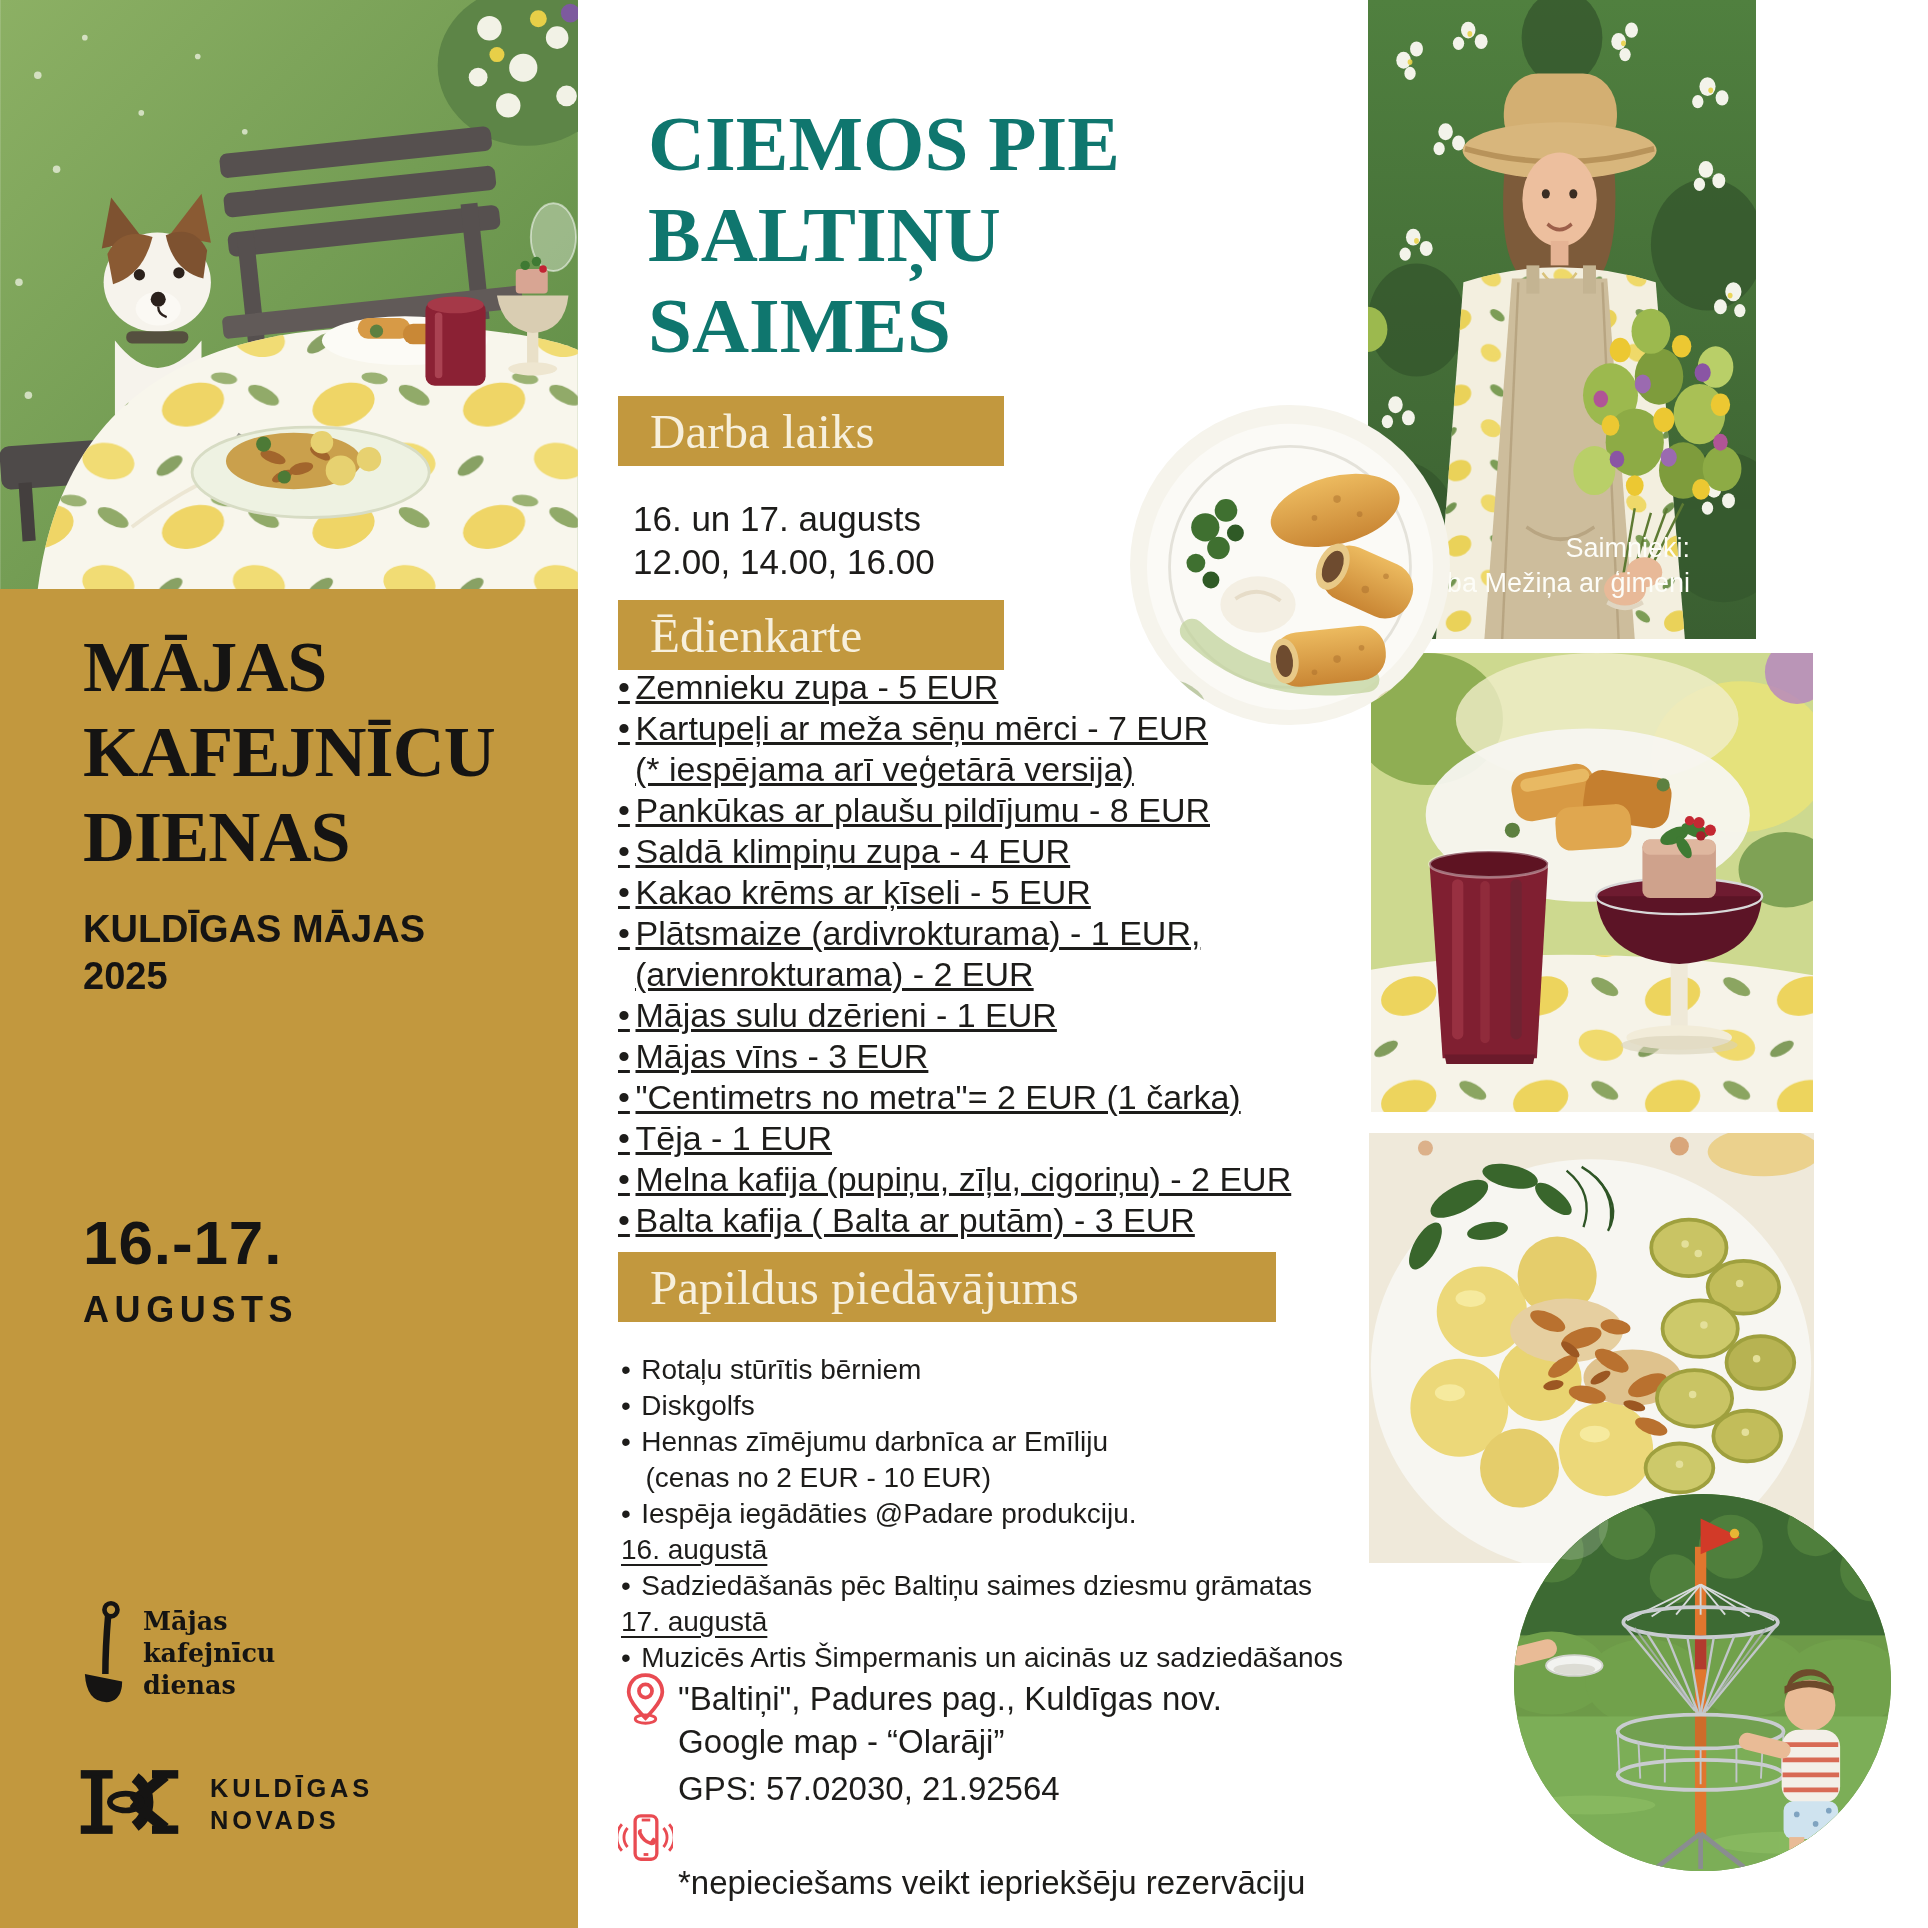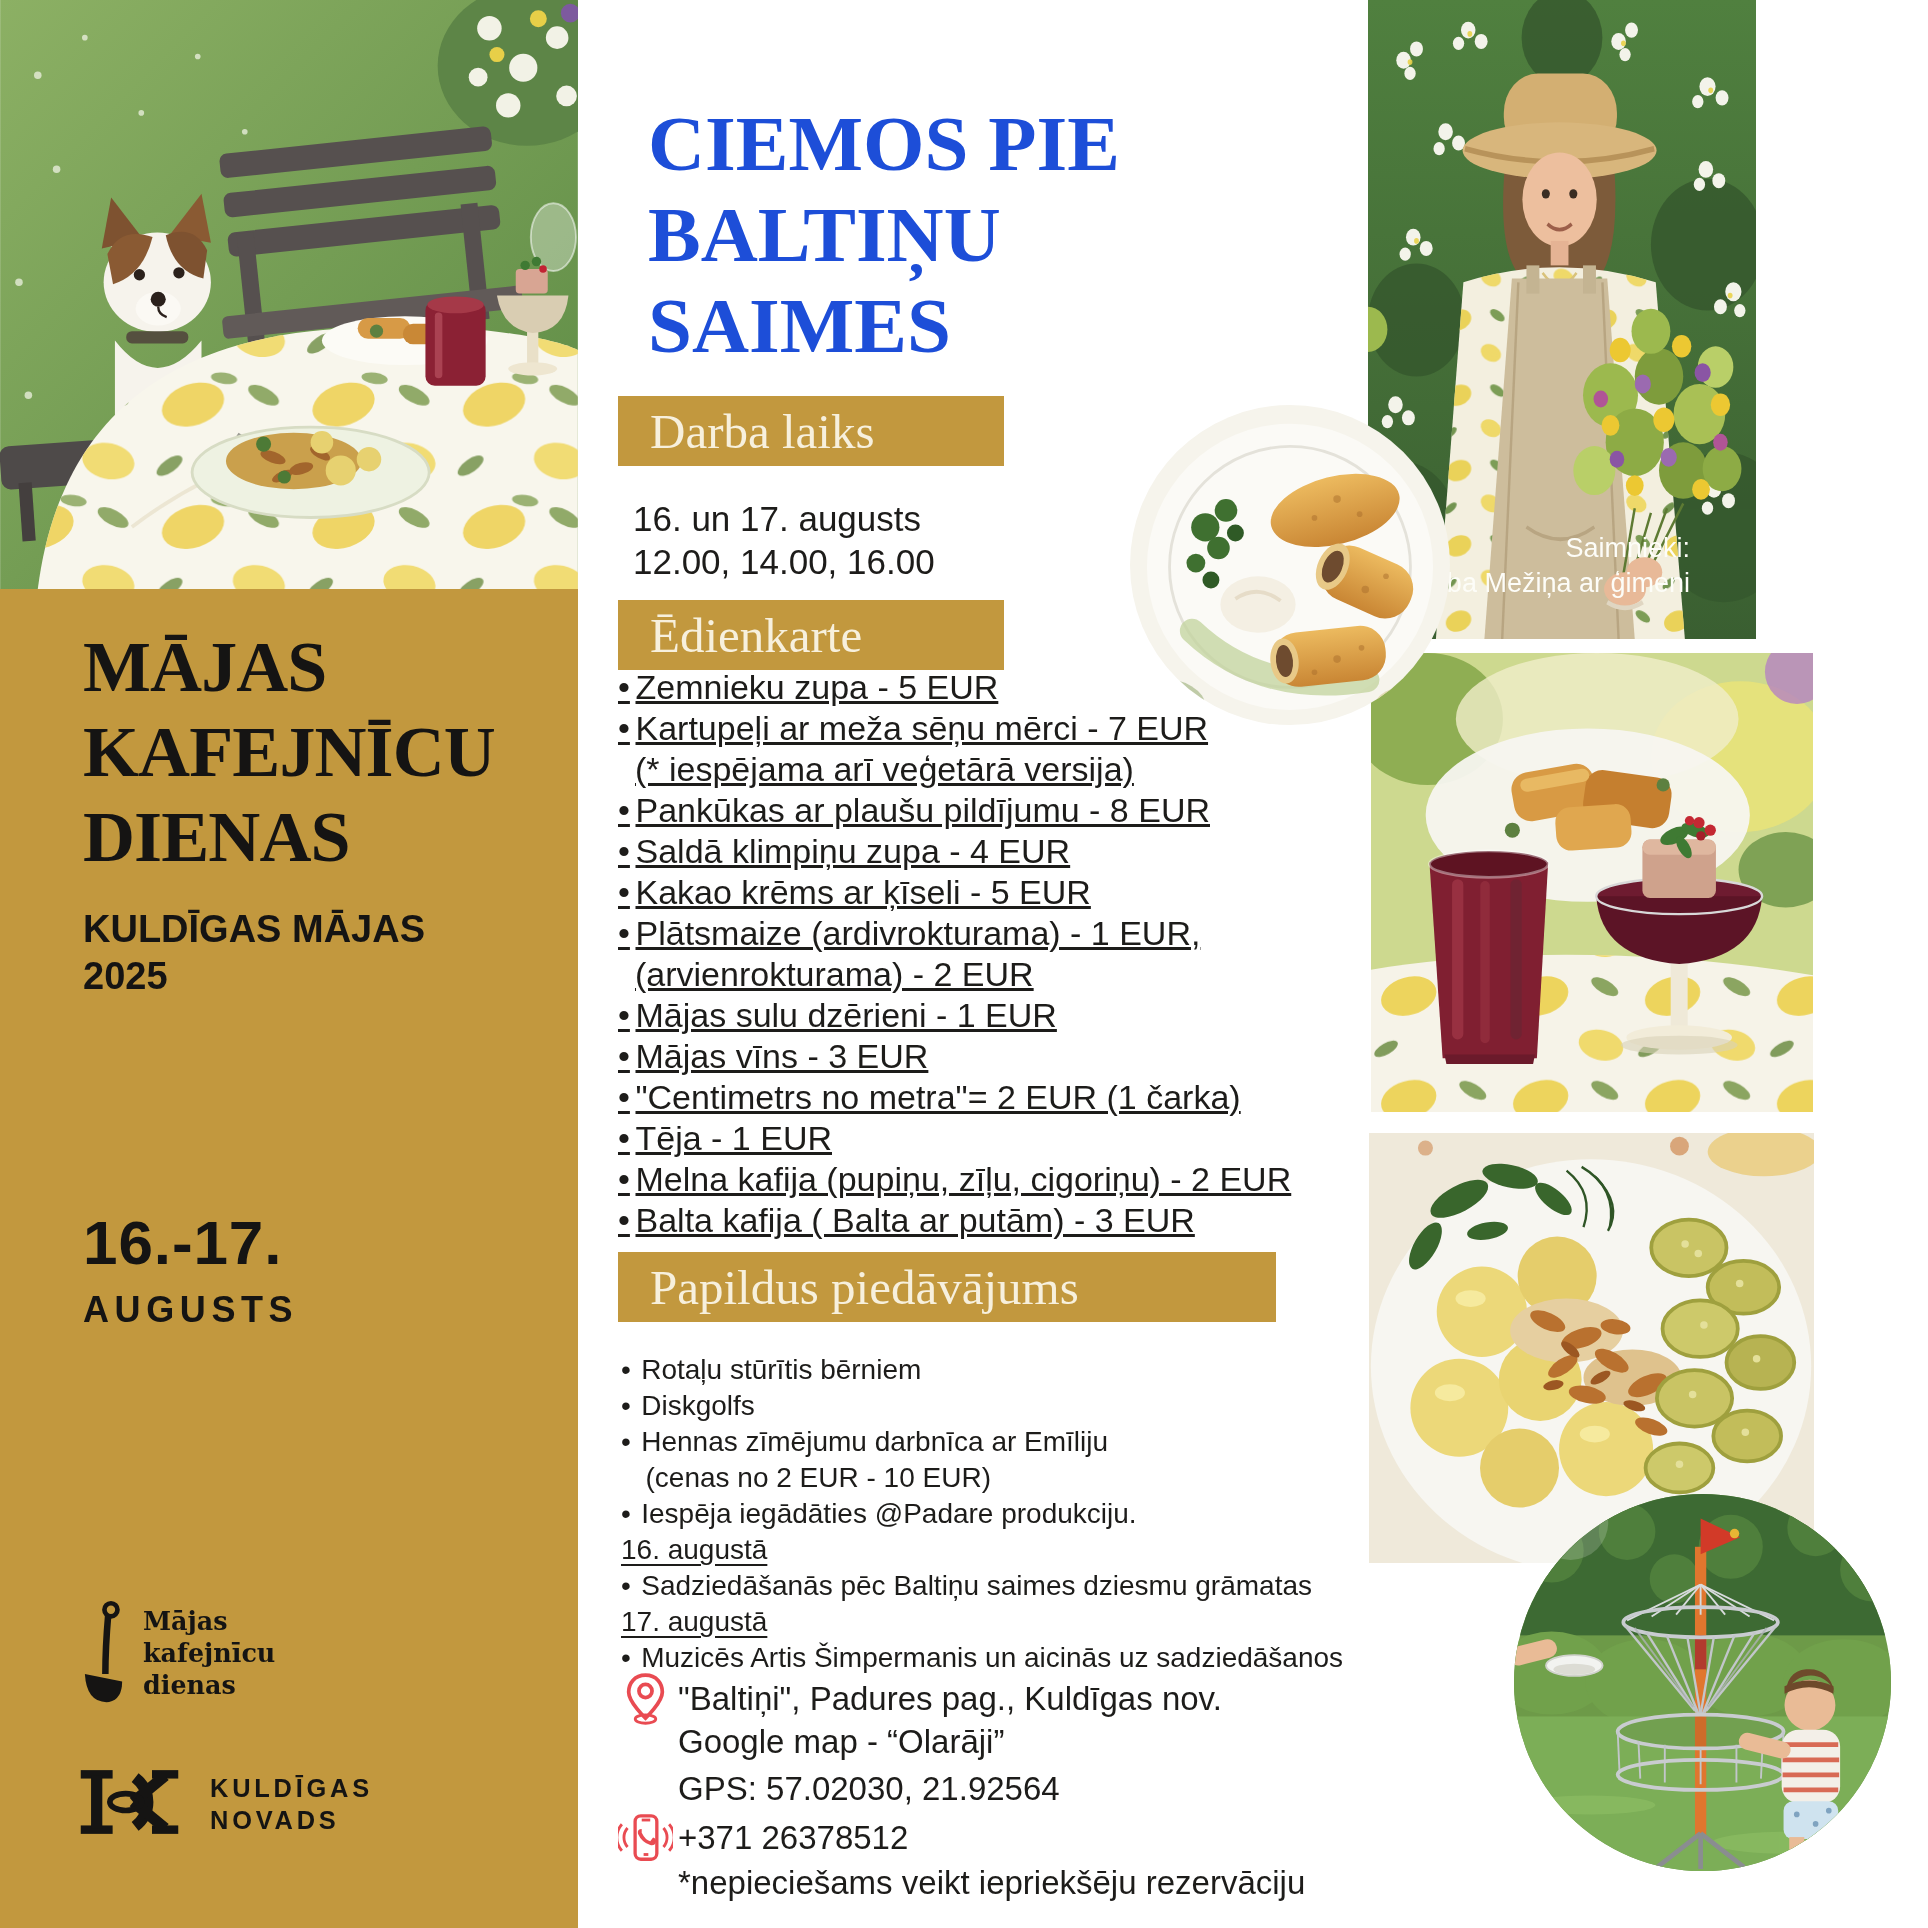--- a/index.html
+++ b/index.html
@@ -19,21 +19,21 @@
   #lp-date{left:83px;top:1209px;font-weight:700;font-size:62px;line-height:68px;color:#151413;letter-spacing:0.9px;}
   #lp-month{left:83px;top:1288px;font-weight:700;font-size:36px;line-height:43px;letter-spacing:5.6px;color:#151413;}
   #lp-logo1{left:83px;top:1599px;display:flex;gap:19px;align-items:flex-start;}
   #lp-logo1 .ltxt{font-family:"DejaVu Serif","Liberation Serif",serif;font-weight:700;
                   font-size:25.4px;line-height:32px;color:#151413;padding-top:5.6px;}
   #lp-logo2{left:77px;top:1766px;display:flex;gap:28px;align-items:center;}
   #lp-logo2 .ltxt{font-weight:700;font-size:25.4px;line-height:32px;letter-spacing:3.8px;color:#151413;}
 
   
   #main-title{left:648px;top:98px;font-family:"Liberation Serif","DejaVu Serif",serif;
-              font-weight:700;font-size:79px;line-height:91px;color:#1d4ed8;}
+              font-weight:700;font-size:79px;line-height:91px;color:#0f766e;}
   .gold-banner{background:#c2983e;color:#f7f0dd;display:flex;align-items:center;
                font-family:"Liberation Serif","DejaVu Serif",serif;font-size:49px;
                padding-left:32px;box-sizing:border-box;}
   #banner-darba{left:618px;top:396px;width:386px;height:70px;}
   #banner-edien{left:618px;top:600px;width:386px;height:70px;}
   #banner-papildus{left:618px;top:1252px;width:658px;height:70px;}
   #hours{left:633px;top:497px;font-size:35px;line-height:43px;}
   #menu{left:618px;top:667px;font-size:34px;line-height:41px;white-space:nowrap;text-decoration:underline;}
   .mline:not(.cont)::before{content:"•";margin-right:5.6px;}
   .mline.cont{padding-left:17px;}
@@ -302,21 +302,20 @@
           <rect x="18" y="4" width="23" height="46" rx="6" fill="none" stroke="#e94b52" stroke-width="3.5"></rect>
           <line x1="25" y1="8.5" x2="34" y2="8.5" stroke="#e94b52" stroke-width="3"></line>
           <line x1="27" y1="45" x2="32" y2="45" stroke="#e94b52" stroke-width="3"></line>
           <path d="M25,22 q4,8 9,9 l3,-4 q4,1 3,5 q-1,4 -6,3 q-9,-3 -13,-12 q-1,-5 4,-5 Z" fill="#e94b52"></path>
           <path d="M10,17 a15,15 0 0 0 0,20" fill="none" stroke="#e94b52" stroke-width="3"></path>
           <path d="M4,13 a21,21 0 0 0 0,28" fill="none" stroke="#e94b52" stroke-width="3"></path>
           <path d="M48,17 a15,15 0 0 1 0,20" fill="none" stroke="#e94b52" stroke-width="3"></path>
           <path d="M54,13 a21,21 0 0 1 0,28" fill="none" stroke="#e94b52" stroke-width="3"></path>
         </svg>
       </span>
-      <span class="ctext">+371 26378512</span>
     </div>
     <div class="crow">
         <span class="cicon"></span>
       <span class="ctext">*nepieciešams veikt iepriekšēju rezervāciju</span>
     </div>
   </div>
 
   <div class="abs photo" id="photo-woman">
     <svg viewBox="0 0 480 679" xmlns="http://www.w3.org/2000/svg" preserveAspectRatio="none">
       <defs>

